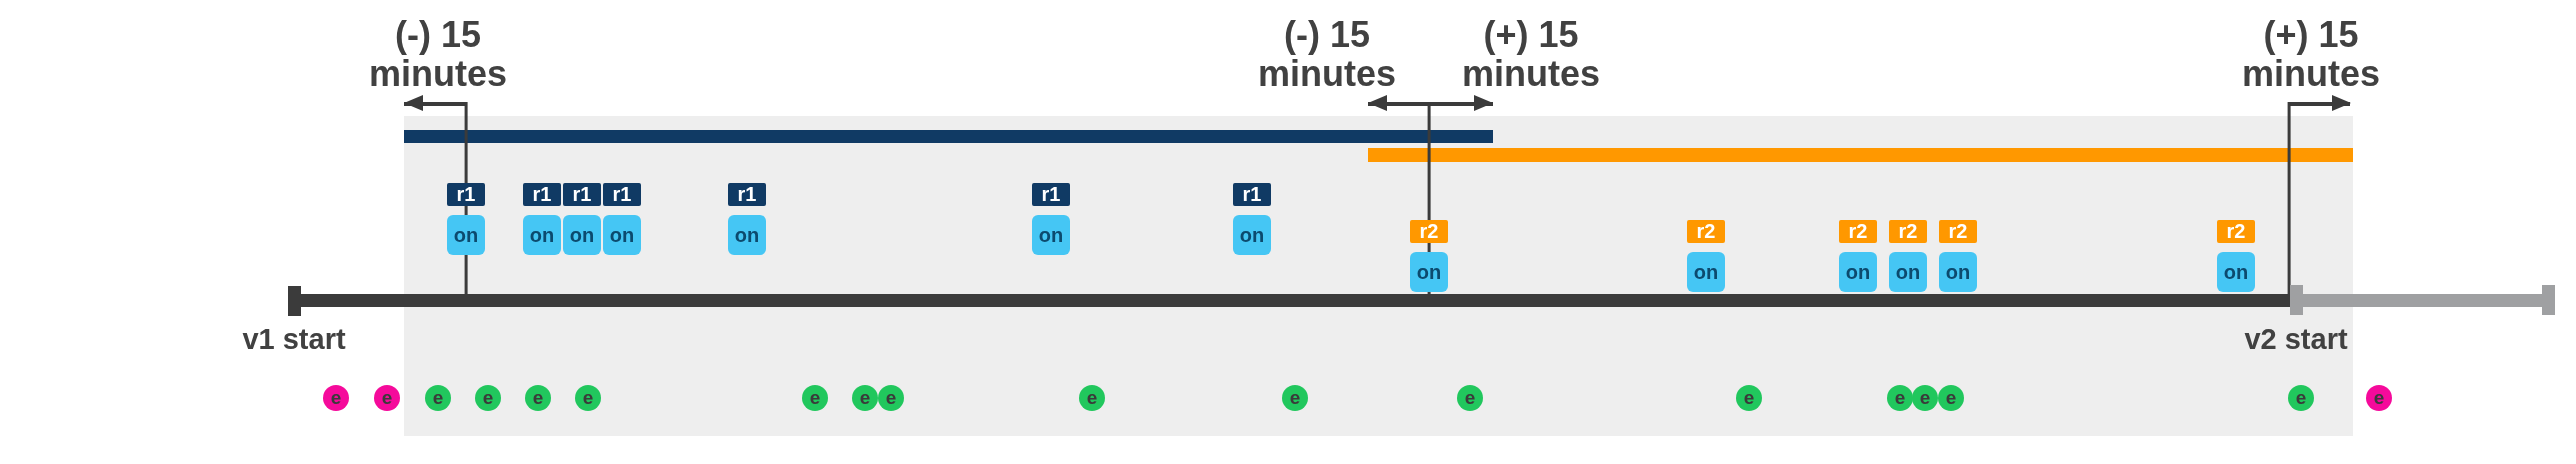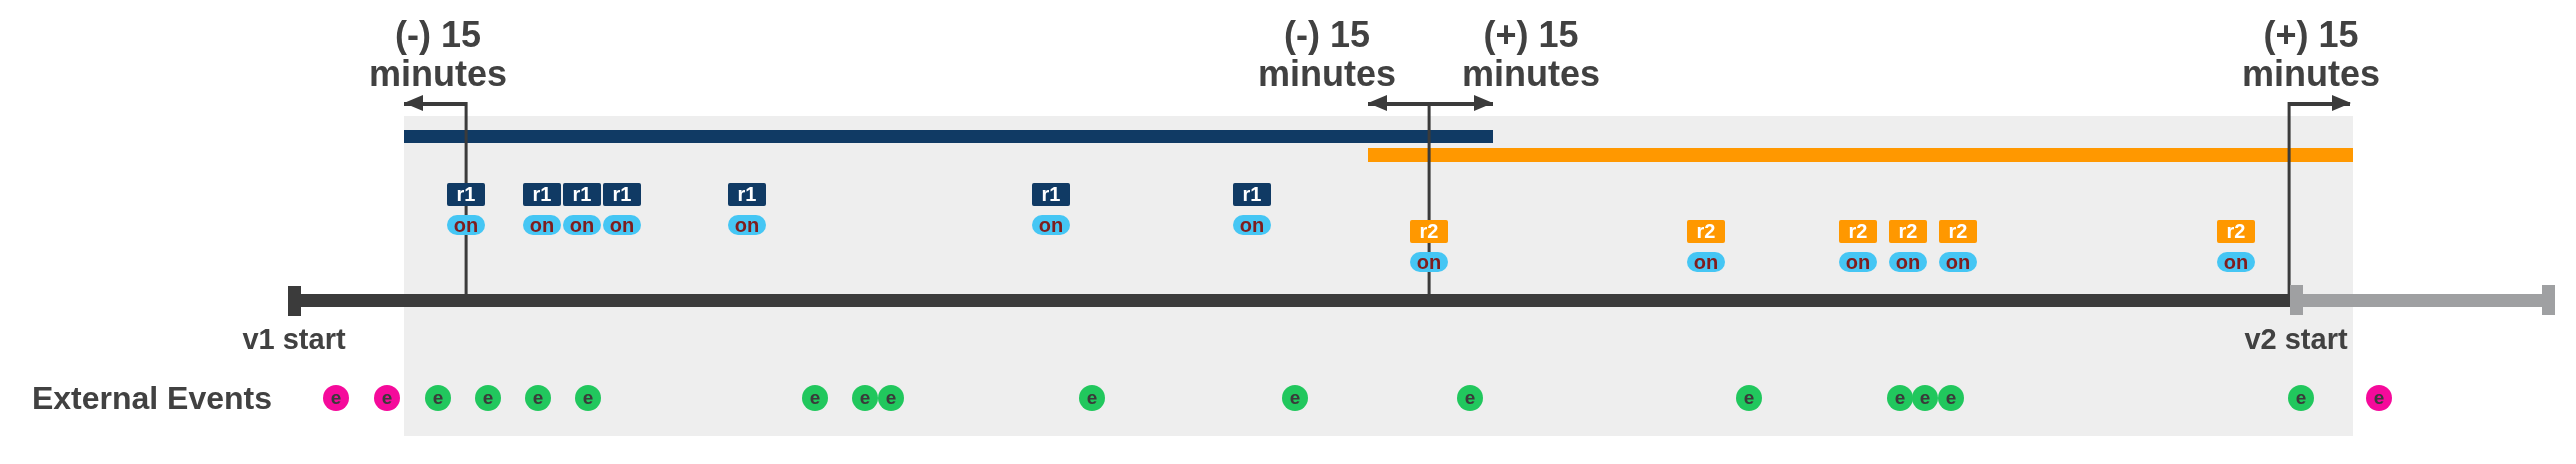--- a/index.html
+++ b/index.html
@@ -56,23 +56,23 @@
     display:flex;flex-direction:column;align-items:center;z-index:4;
   }
   .rbox{
     width:38px;height:23px;border-radius:1.9px;
     display:flex;align-items:center;justify-content:center;
     color:#ffffff;font-size:20px;font-weight:600;
   }
   .rbox.r1{background:var(--c-navy);}
   .rbox.r2{background:var(--c-orange);margin-top:37px;}
   .onbox{
-    margin-top:9.4px;width:38px;height:20px;border-radius:11px;
+    margin-top:9.4px;width:38px;height:40px;border-radius:6px;
     display:flex;align-items:center;justify-content:center;
-    background:var(--c-sky);color:#7f1d1d;font-size:20px;font-weight:600;
+    background:var(--c-sky);color:#0c4a6e;font-size:20px;font-weight:600;
   }
   .ext-dot{
     position:absolute;top:385px;width:26px;height:26px;border-radius:50%;
     transform:translateX(-50%);display:flex;align-items:center;justify-content:center;
     color:#3a3a3a;font-size:19px;font-weight:600;z-index:4;
   }
   .ext-dot.green{background:var(--c-green);}
   .ext-dot.pink{background:var(--c-pink);}
 </style>
 </head>
@@ -106,21 +106,20 @@
       <div class="ann-label" style="left: 1531px;">
         <div>(+) 15</div>
         <div>minutes</div>
       </div>
       <div class="ann-label" style="left: 2311px;">
         <div>(+) 15</div>
         <div>minutes</div>
       </div>
     </div>
 
-  <div class="row-label ext">External Events</div>
 
   <div id="timeline">
       <div class="tl gray-bar" style="left: 2291px; width: 264px;"></div>
       <div class="tl dark-bar" style="left: 288px; width: 2003px;"></div>
       <div class="tl cap-dark" style="left: 288px;"></div>
       <div class="tl cap-gray" style="left: 2290px;"></div>
       <div class="tl cap-gray" style="left: 2542px;"></div>
     </div>
 
   <div class="v-label" id="v1-label" style="left: 294px;">v1 start</div>

